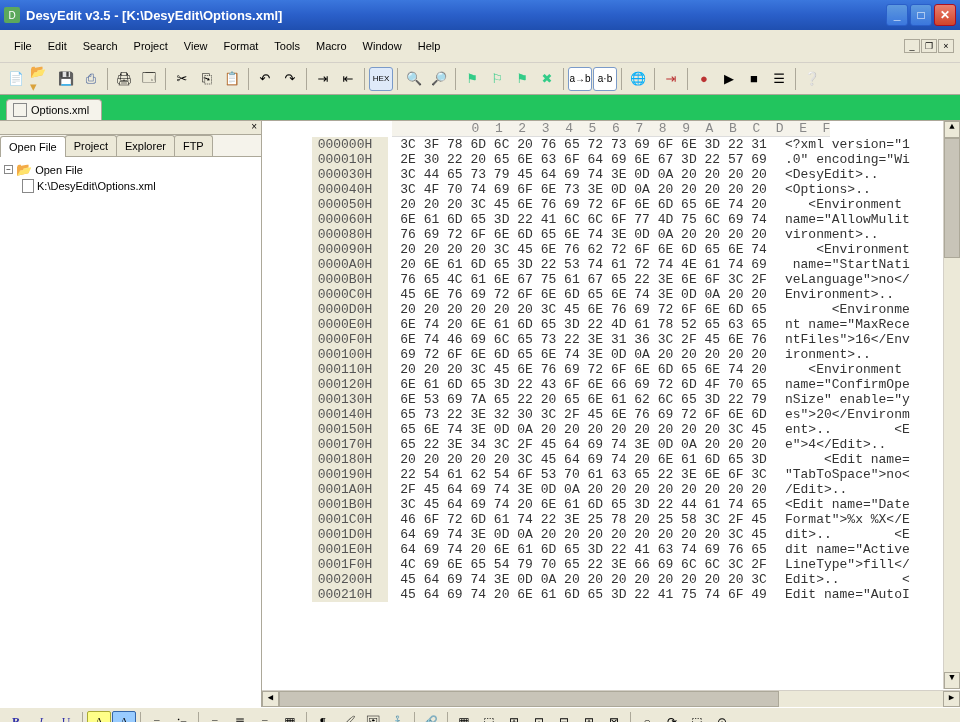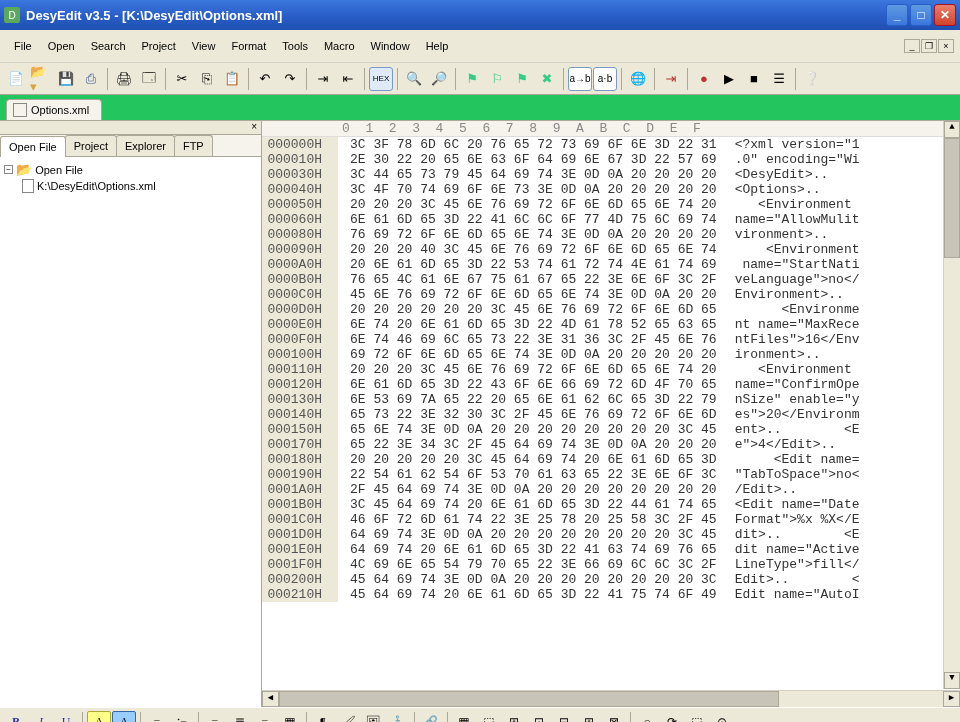--- a/index.html
+++ b/index.html
@@ -26,21 +26,21 @@
 .sidebar { width: 262px; background: #ece9d8; border-right: 1px solid #aca899; display: flex; flex-direction: column; }
 .sidebar-close { height: 14px; text-align: right; padding-right: 4px; font-size: 10px; cursor: pointer; border-bottom:1px solid #aca899;}
 .sidebar-tabs { display: flex; border-bottom: 1px solid #aca899; background: #f5f3eb; }
 .sidebar-tab { padding: 4px 8px; border: 1px solid #aca899; border-bottom: none; margin-right: -1px; cursor: pointer; font-size: 11px; background: #ece9d8; border-radius: 3px 3px 0 0; }
 .sidebar-tab.active { background: #fff; position: relative; top: 1px; }
 .tree { flex: 1; background: #fff; padding: 4px; overflow: auto; }
 .tree-row { display: flex; align-items: center; padding: 1px 0; cursor: pointer; gap: 3px; }
 .tree-toggle { width: 9px; height: 9px; border: 1px solid #888; font-size: 8px; line-height: 7px; text-align: center; }
 .folder-icon { color: #d9a23b; font-size: 13px; }
 .file-icon { width: 12px; height: 14px; background: #fff; border: 1px solid #888; display: inline-block; margin-left: 18px; }
-.hex-view { flex: 1; background: #fff; font-family: 'Courier New', monospace; font-size: 13px; overflow: hidden; position: relative; display: flex; flex-direction: column; }
+.hex-view { flex: 1; background: #fff; font-family: 'Courier New', monospace; font-size: 13px; overflow: hidden; position: relative; display: flex; flex-direction: column; align-items: center; }
 .hex-ruler { padding-left: 80px; color: #888; background: #f5f3eb; white-space: pre; border-bottom: 1px solid #ddd; }
 .hex-body { flex:1; overflow: auto; }
 .hex-line { display: flex; white-space: pre; }
 .hex-offset { width: 76px; background: #ece9d8; color: #555; text-align: right; padding-right: 16px; }
 .hex-bytes { padding-left: 12px; color: #333; }
 .hex-ascii { padding-left: 18px; color: #333; }
 .vscroll { position: absolute; right: 0; top: 0; bottom: 18px; width: 17px; background: #ece9d8; border-left: 1px solid #d4d0c8; }
 .vscroll-btn { height: 17px; background: #ece9d8; border: 1px solid #aca899; font-size: 9px; text-align: center; cursor: pointer; }
 .vscroll-thumb { position: absolute; top: 17px; left: 0; right: 0; height: 120px; background: #c8c4b8; border: 1px solid #aca899; cursor: pointer; }
 .hscroll { position: absolute; left: 0; right: 0; bottom: 0; height: 17px; background: #ece9d8; border-top: 1px solid #d4d0c8; display: flex; }
@@ -62,21 +62,21 @@
   <div class="titlebar-text">DesyEdit v3.5 - [K:\DesyEdit\Options.xml]</div>
   <div class="titlebar-btns">
     <div class="titlebar-btn tb-min">_</div>
     <div class="titlebar-btn tb-max">□</div>
     <div class="titlebar-btn tb-close">✕</div>
   </div>
 </div>
 
 <div class="menubar">
   <div class="menu-item">File</div>
-  <div class="menu-item">Open</div>
+  <div class="menu-item">Edit</div>
   <div class="menu-item">Search</div>
   <div class="menu-item">Project</div>
   <div class="menu-item">View</div>
   <div class="menu-item">Format</div>
   <div class="menu-item">Tools</div>
   <div class="menu-item">Macro</div>
   <div class="menu-item">Window</div>
   <div class="menu-item">Help</div>
   <div class="mdi-btns">
     <div class="mdi-btn">_</div>
@@ -161,21 +161,21 @@
   <div class="hex-view">
     <div class="hex-ruler">0  1  2  3  4  5  6  7  8  9  A  B  C  D  E  F</div>
     <div class="hex-body" id="hex-body">
         <div class="hex-line"><span class="hex-offset">000000H</span><span class="hex-bytes">3C 3F 78 6D 6C 20 76 65 72 73 69 6F 6E 3D 22 31</span><span class="hex-ascii">&lt;?xml version="1</span></div>
         <div class="hex-line"><span class="hex-offset">000010H</span><span class="hex-bytes">2E 30 22 20 65 6E 63 6F 64 69 6E 67 3D 22 57 69</span><span class="hex-ascii">.0" encoding="Wi</span></div>
         <div class="hex-line"><span class="hex-offset">000030H</span><span class="hex-bytes">3C 44 65 73 79 45 64 69 74 3E 0D 0A 20 20 20 20</span><span class="hex-ascii">&lt;DesyEdit&gt;..    </span></div>
         <div class="hex-line"><span class="hex-offset">000040H</span><span class="hex-bytes">3C 4F 70 74 69 6F 6E 73 3E 0D 0A 20 20 20 20 20</span><span class="hex-ascii">&lt;Options&gt;..     </span></div>
         <div class="hex-line"><span class="hex-offset">000050H</span><span class="hex-bytes">20 20 20 3C 45 6E 76 69 72 6F 6E 6D 65 6E 74 20</span><span class="hex-ascii">   &lt;Environment </span></div>
         <div class="hex-line"><span class="hex-offset">000060H</span><span class="hex-bytes">6E 61 6D 65 3D 22 41 6C 6C 6F 77 4D 75 6C 69 74</span><span class="hex-ascii">name="AllowMulit</span></div>
         <div class="hex-line"><span class="hex-offset">000080H</span><span class="hex-bytes">76 69 72 6F 6E 6D 65 6E 74 3E 0D 0A 20 20 20 20</span><span class="hex-ascii">vironment&gt;..    </span></div>
-        <div class="hex-line"><span class="hex-offset">000090H</span><span class="hex-bytes">20 20 20 40 3C 45 6E 76 69 72 6F 6E 6D 65 6E 74</span><span class="hex-ascii">    &lt;Environment</span></div>
+        <div class="hex-line"><span class="hex-offset">000090H</span><span class="hex-bytes">20 20 20 20 3C 45 6E 76 62 72 6F 6E 6D 65 6E 74</span><span class="hex-ascii">    &lt;Environment</span></div>
         <div class="hex-line"><span class="hex-offset">0000A0H</span><span class="hex-bytes">20 6E 61 6D 65 3D 22 53 74 61 72 74 4E 61 74 69</span><span class="hex-ascii"> name="StartNati</span></div>
         <div class="hex-line"><span class="hex-offset">0000B0H</span><span class="hex-bytes">76 65 4C 61 6E 67 75 61 67 65 22 3E 6E 6F 3C 2F</span><span class="hex-ascii">veLanguage"&gt;no&lt;/</span></div>
         <div class="hex-line"><span class="hex-offset">0000C0H</span><span class="hex-bytes">45 6E 76 69 72 6F 6E 6D 65 6E 74 3E 0D 0A 20 20</span><span class="hex-ascii">Environment&gt;..  </span></div>
         <div class="hex-line"><span class="hex-offset">0000D0H</span><span class="hex-bytes">20 20 20 20 20 20 3C 45 6E 76 69 72 6F 6E 6D 65</span><span class="hex-ascii">      &lt;Environme</span></div>
         <div class="hex-line"><span class="hex-offset">0000E0H</span><span class="hex-bytes">6E 74 20 6E 61 6D 65 3D 22 4D 61 78 52 65 63 65</span><span class="hex-ascii">nt name="MaxRece</span></div>
         <div class="hex-line"><span class="hex-offset">0000F0H</span><span class="hex-bytes">6E 74 46 69 6C 65 73 22 3E 31 36 3C 2F 45 6E 76</span><span class="hex-ascii">ntFiles"&gt;16&lt;/Env</span></div>
         <div class="hex-line"><span class="hex-offset">000100H</span><span class="hex-bytes">69 72 6F 6E 6D 65 6E 74 3E 0D 0A 20 20 20 20 20</span><span class="hex-ascii">ironment&gt;..     </span></div>
         <div class="hex-line"><span class="hex-offset">000110H</span><span class="hex-bytes">20 20 20 3C 45 6E 76 69 72 6F 6E 6D 65 6E 74 20</span><span class="hex-ascii">   &lt;Environment </span></div>
         <div class="hex-line"><span class="hex-offset">000120H</span><span class="hex-bytes">6E 61 6D 65 3D 22 43 6F 6E 66 69 72 6D 4F 70 65</span><span class="hex-ascii">name="ConfirmOpe</span></div>
         <div class="hex-line"><span class="hex-offset">000130H</span><span class="hex-bytes">6E 53 69 7A 65 22 20 65 6E 61 62 6C 65 3D 22 79</span><span class="hex-ascii">nSize" enable="y</span></div>

